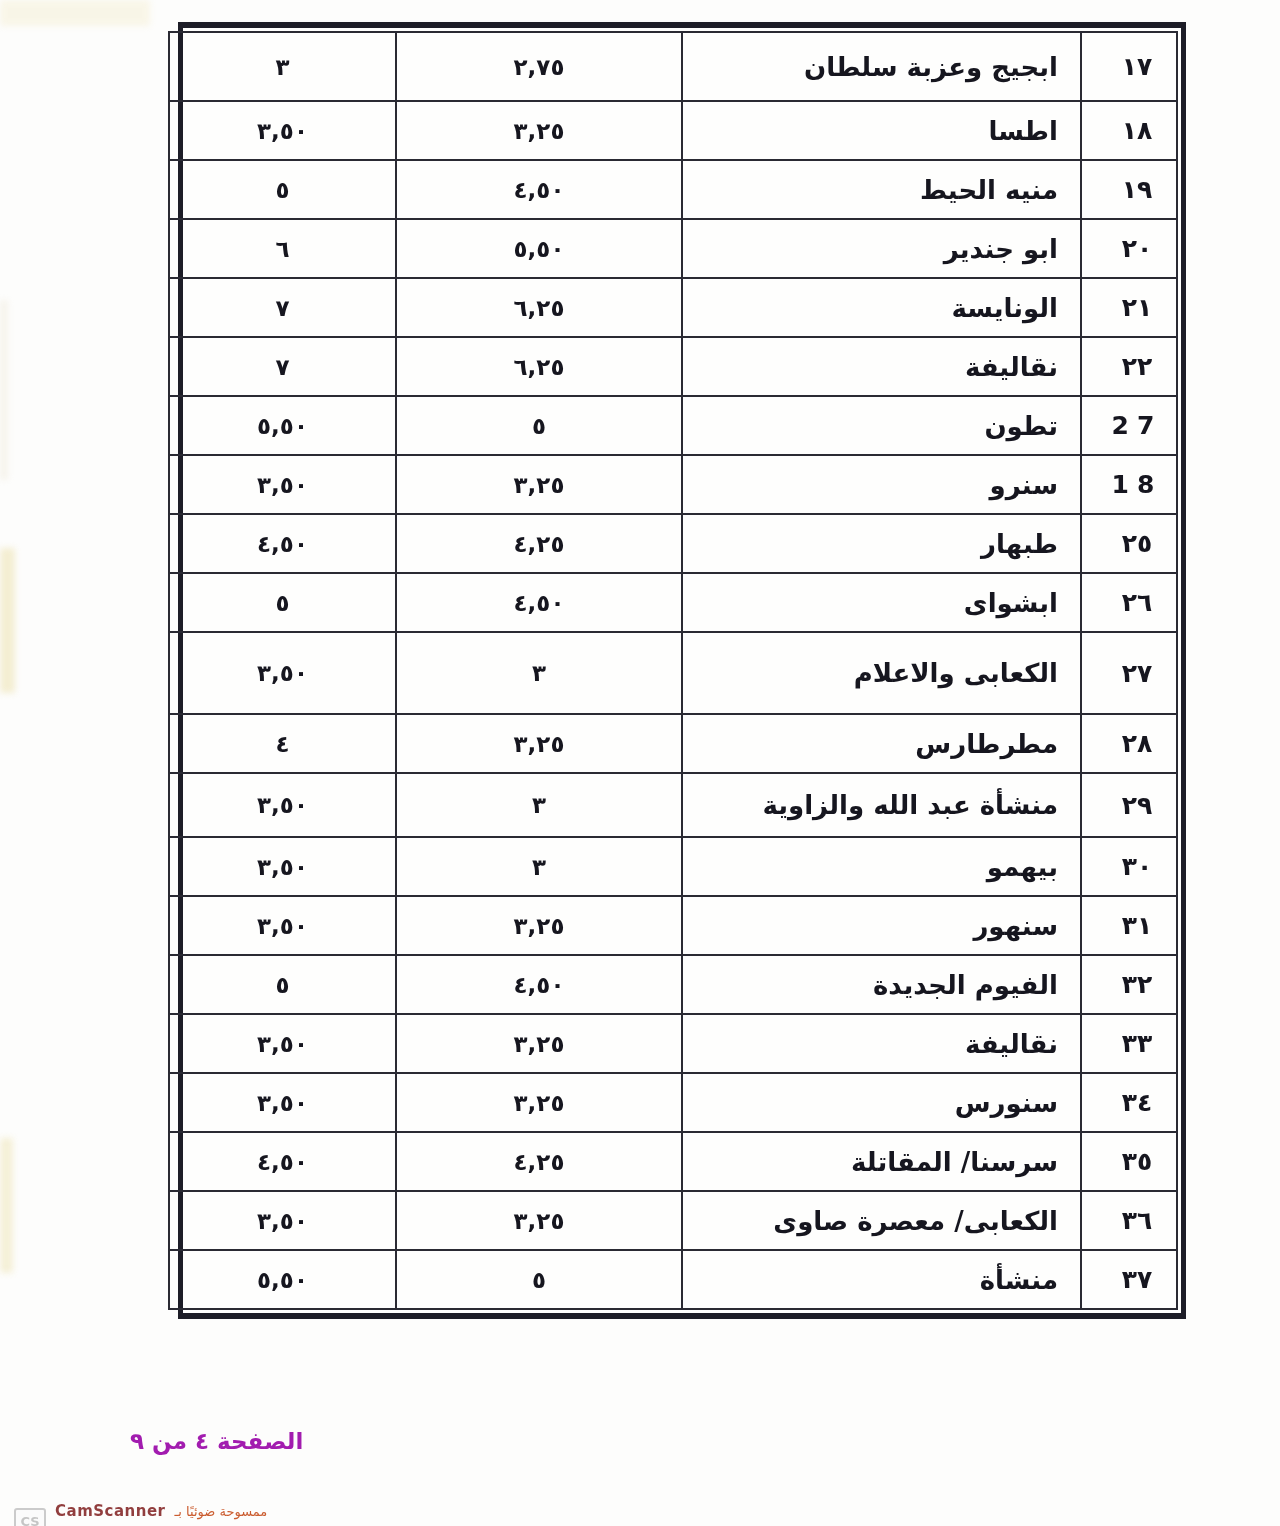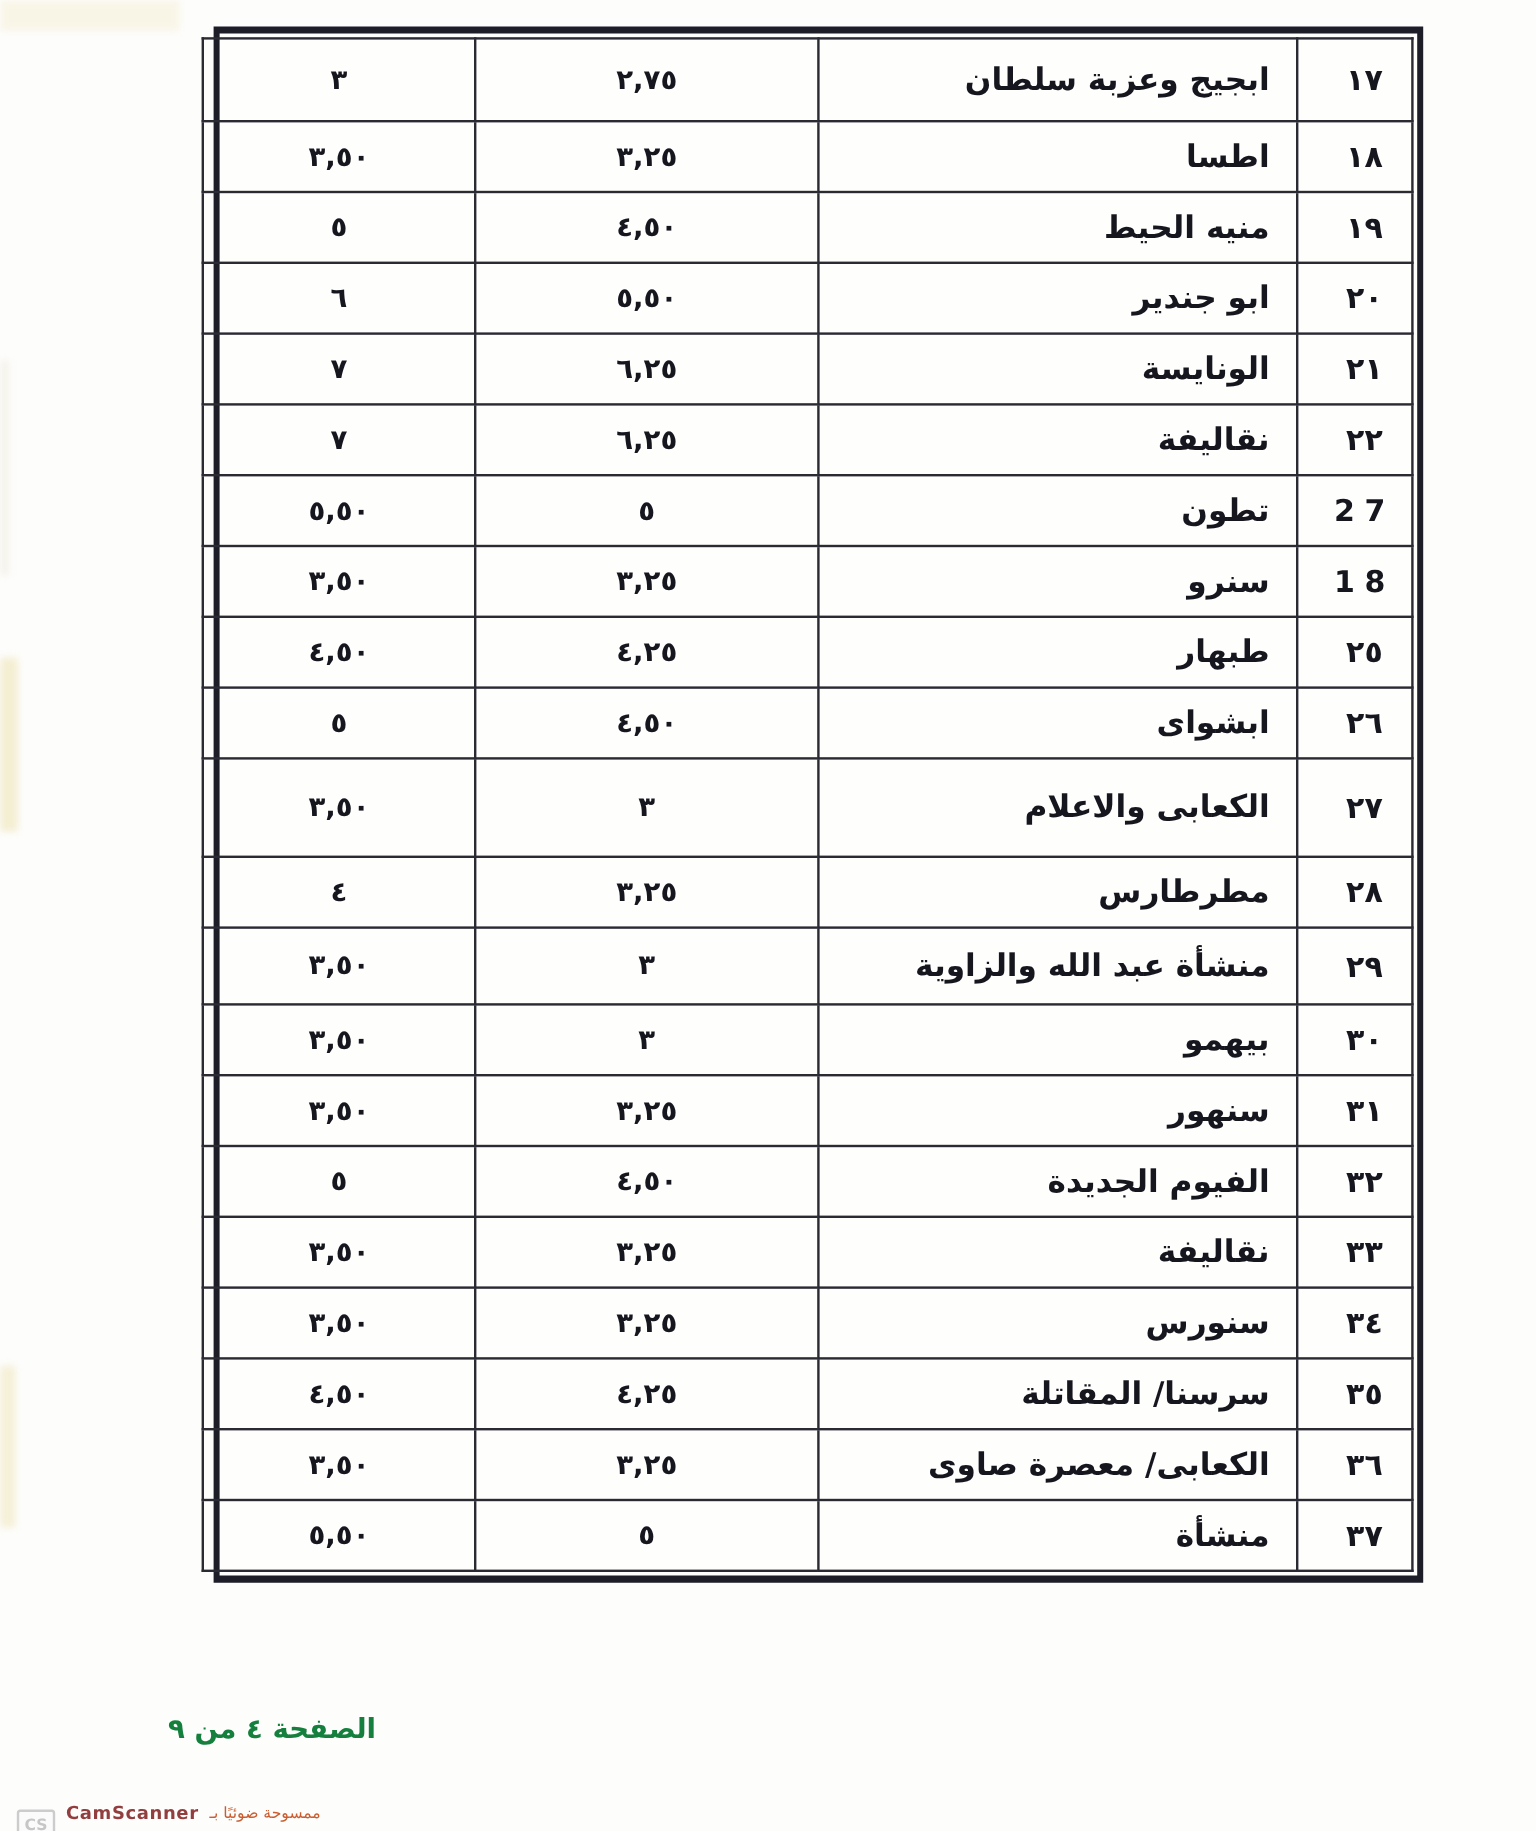--- a/index.html
+++ b/index.html
@@ -69,25 +69,25 @@
     text-align: center;
     font-size: 23px;
     font-weight: 700;
     letter-spacing: 2px;
     color: #14141e;
   }
 
   .page-footer {
     position: absolute;
     top: 1428px;
-    left: 140px;
+    left: 130px;
     direction: rtl;
     font-size: 23px;
     font-weight: 700;
-    color: #15803d;
+    color: #a21caf;
   }
 
   .watermark {
     position: absolute;
     left: 14px;
     top: 1488px;
     direction: ltr;
     display: flex;
     align-items: center;
     gap: 9px;

